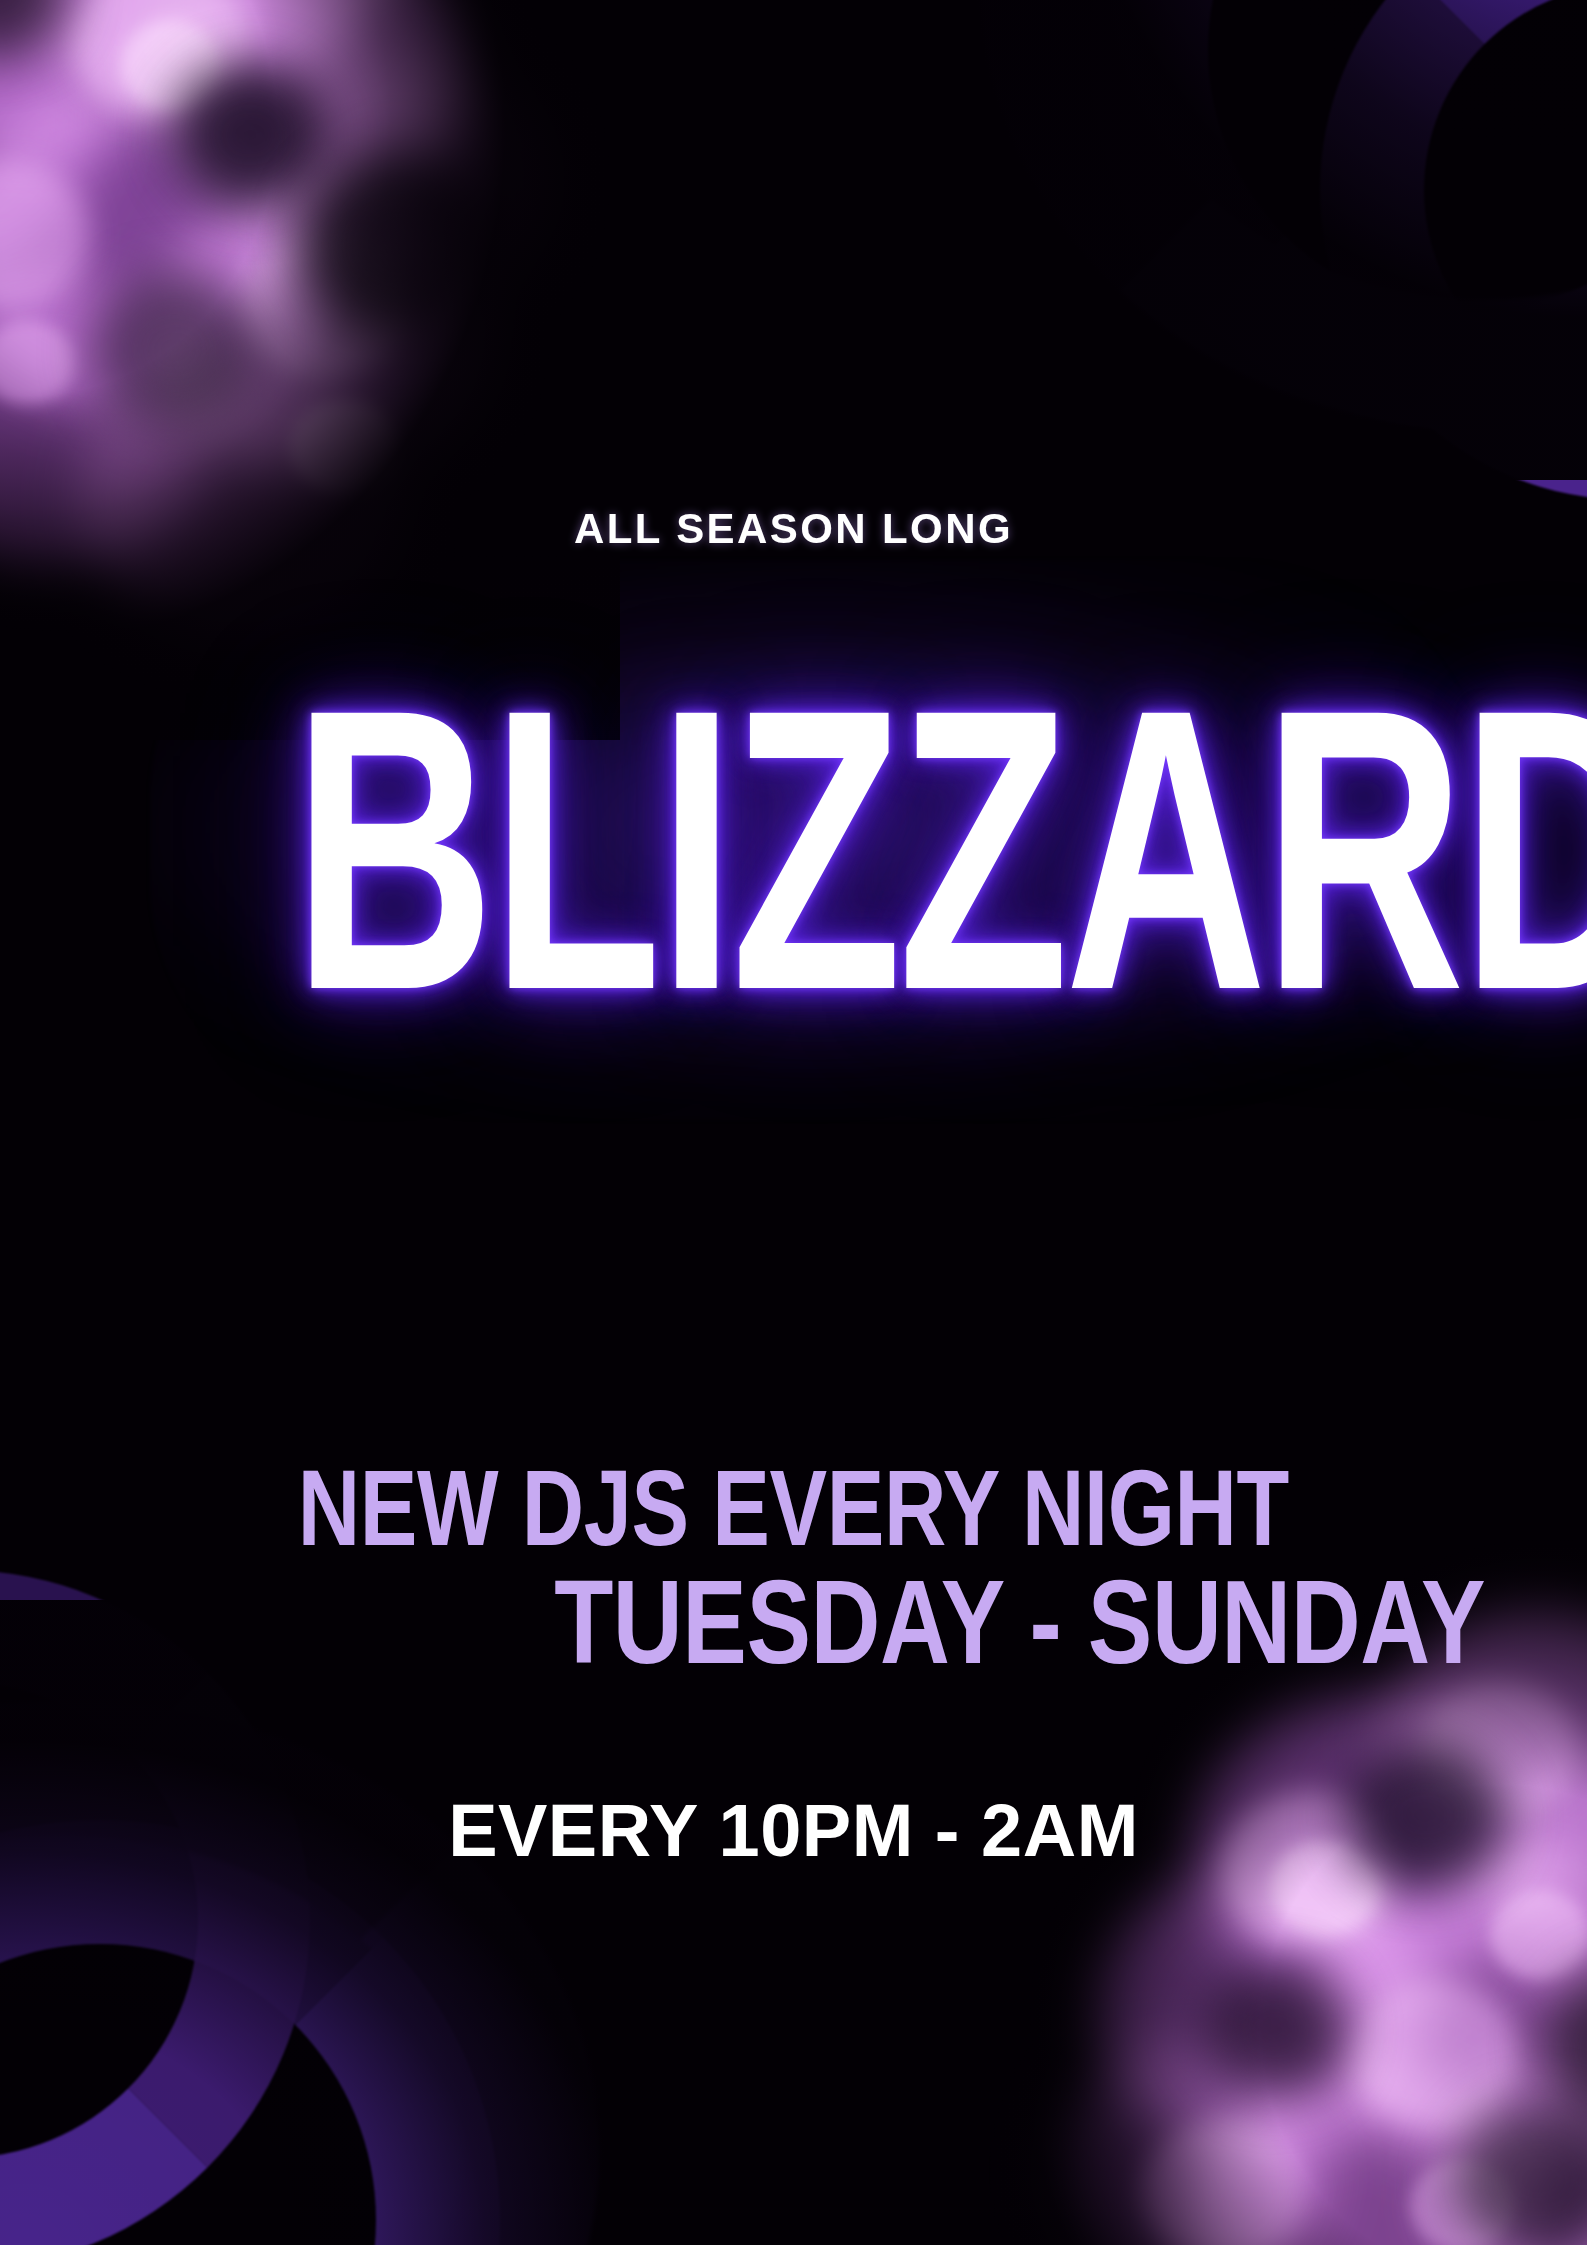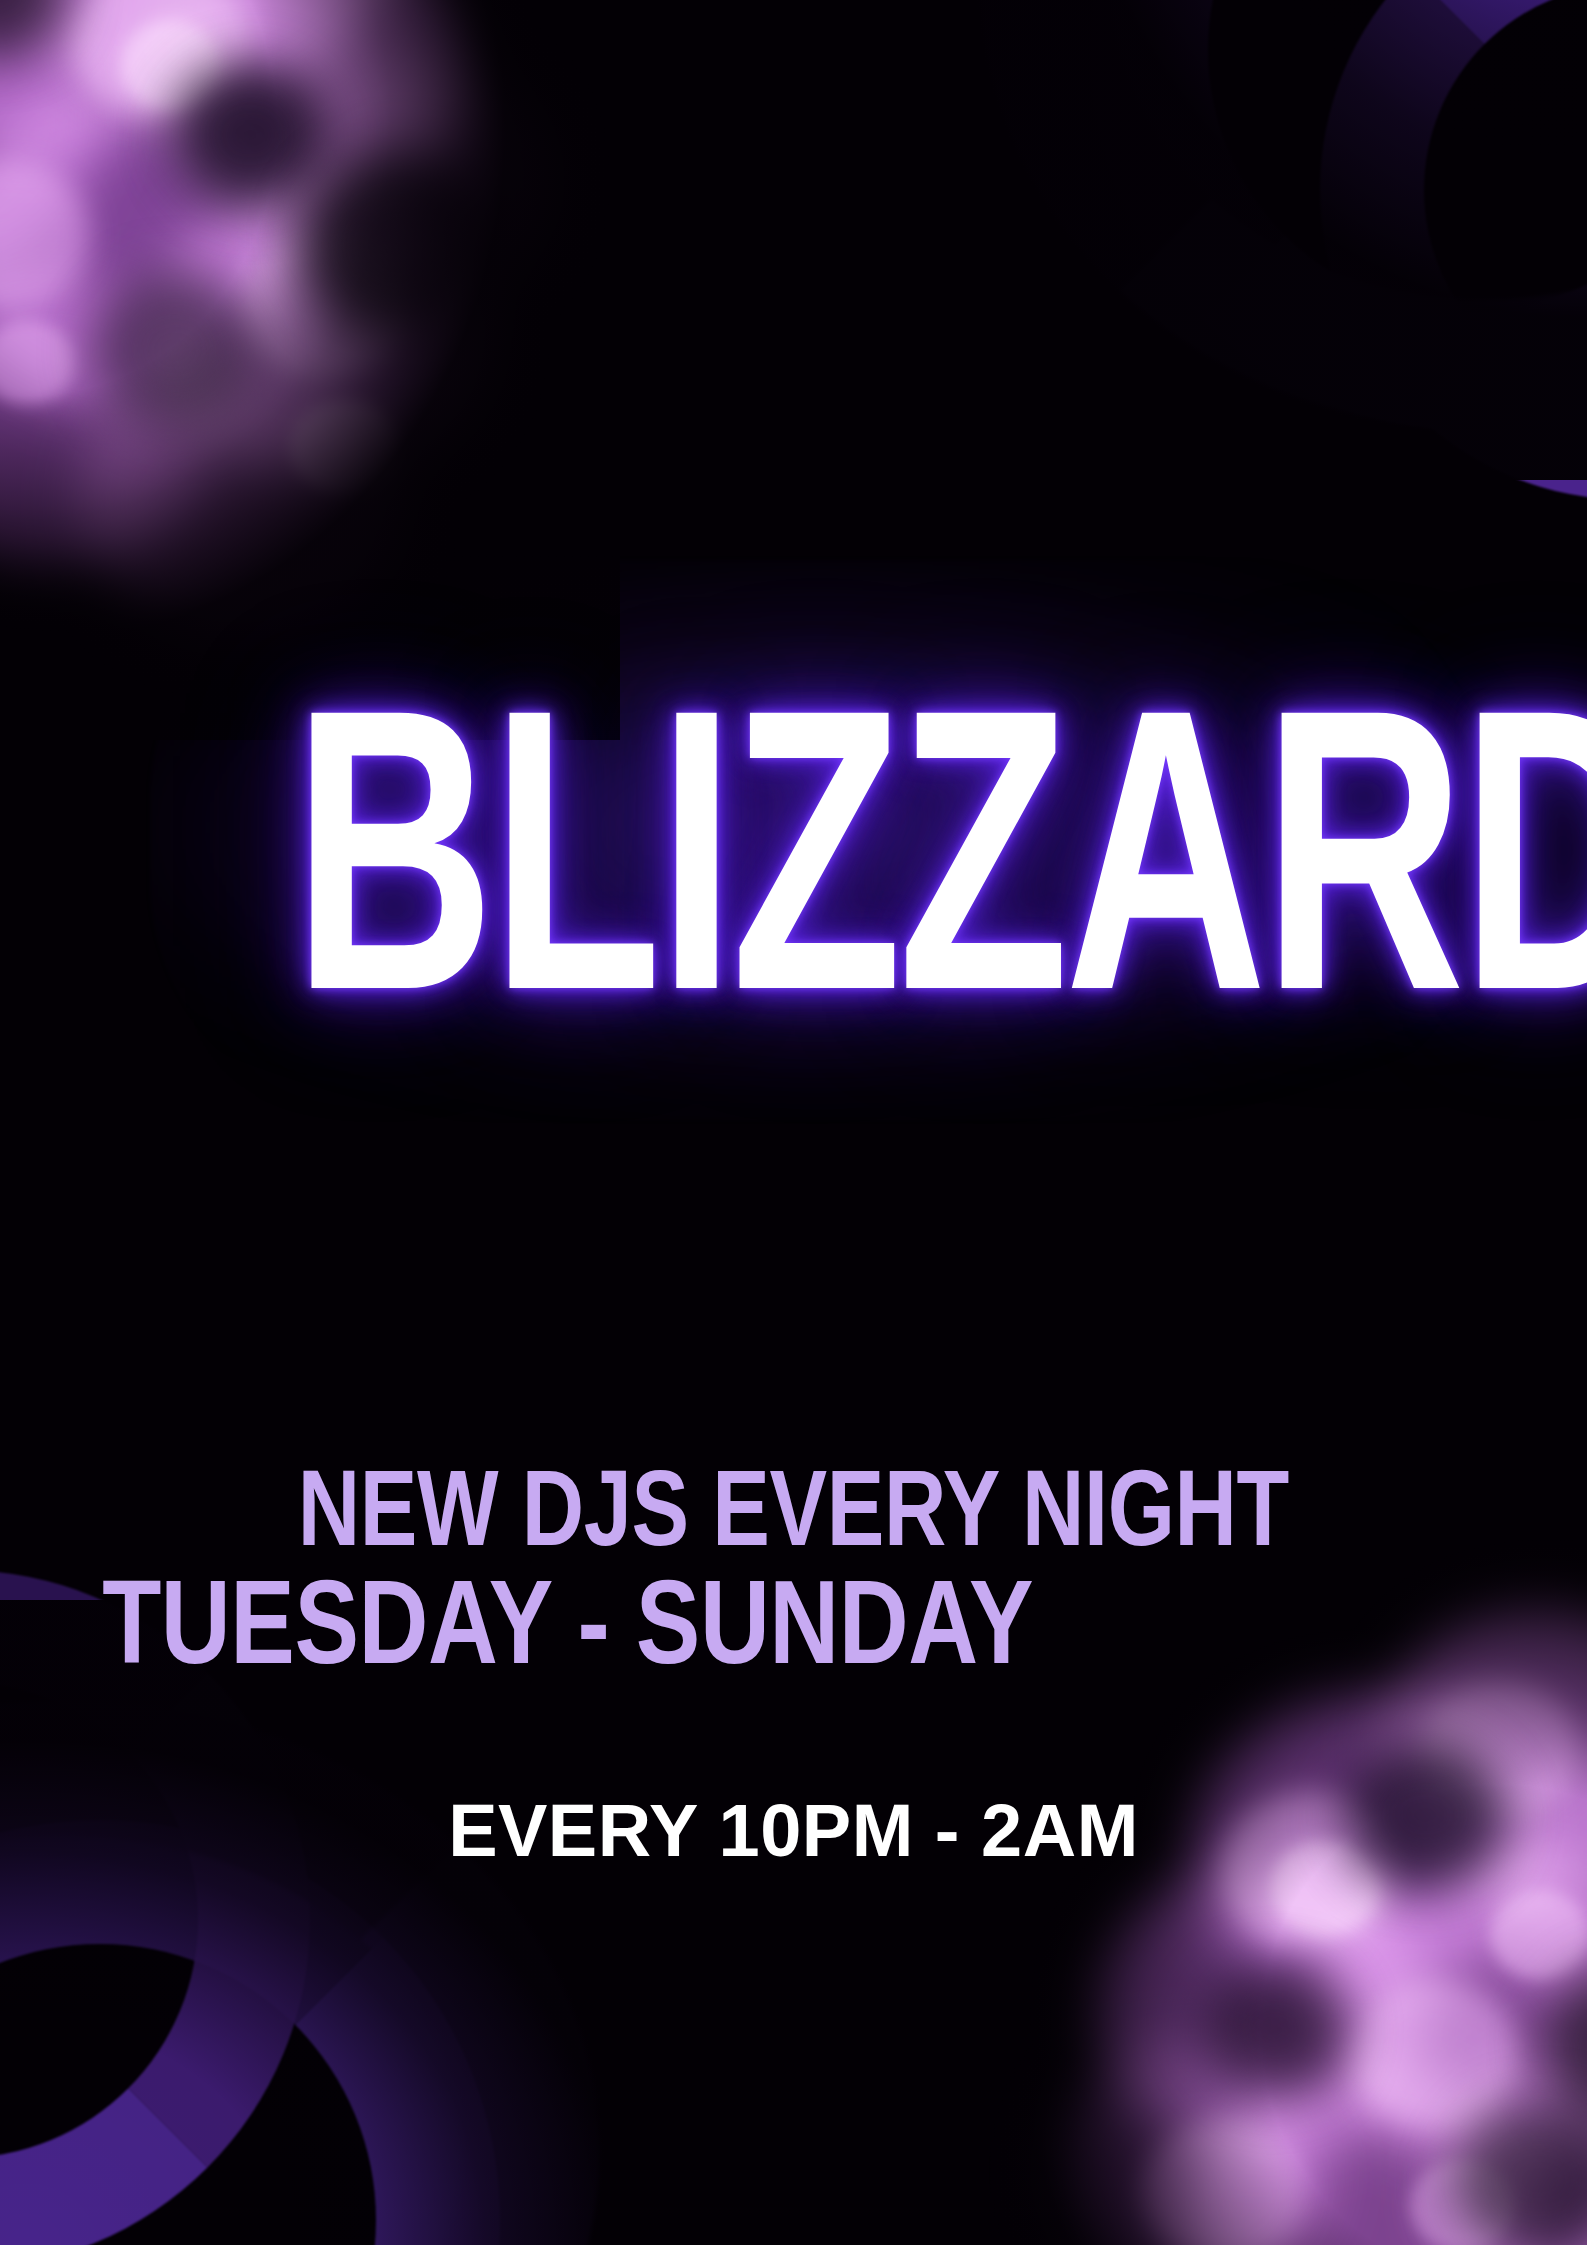--- a/index.html
+++ b/index.html
@@ -111,21 +111,21 @@
   #line-djs{
     display:inline-block;
     color:#c7aaf2;
     font-size:108px;
     line-height:96px;
     letter-spacing:-0.5px;
     transform:scaleX(0.80);
   }
 
   #line-days-wrap{
-    position:absolute;left:0;right:0;top:1570px;height:110px;text-align:left;
+    position:absolute;left:0;right:0;top:1570px;height:110px;text-align:right;
   }
   #line-days{
     display:inline-block;
     color:#c7aaf2;
     font-size:118px;
     line-height:104px;
     letter-spacing:-0.5px;
     transform:scaleX(0.82);
   }
 
@@ -240,20 +240,21 @@
     <div class="puff dark" style="left:180px;top:400px;width:150px;height:140px;background:#130818;opacity:.6;"></div>
     <div class="puff dark" style="left:430px;top:540px;width:180px;height:160px;background:#0a0410;opacity:.62;"></div>
   </div>
   <div style="position:absolute;left:990px;top:1520px;width:820px;height:880px;
               background:radial-gradient(ellipse 58% 56% at 62% 58%,
                  rgba(0,0,0,0) 0%, rgba(0,0,0,0) 50%,
                  rgba(3,0,5,0.5) 76%, rgba(3,0,5,0.94) 100%);"></div>
 
   <div id="content">
 
+    <div id="kicker">ALL SEASON LONG</div>
 
     <div id="headline-wrap">
       <span id="headline" class="condensed">BLIZZARD</span>
     </div>
 
 
     <div id="line-djs-wrap">
       <span id="line-djs" class="condensed">NEW DJS EVERY NIGHT</span>
     </div>
 

